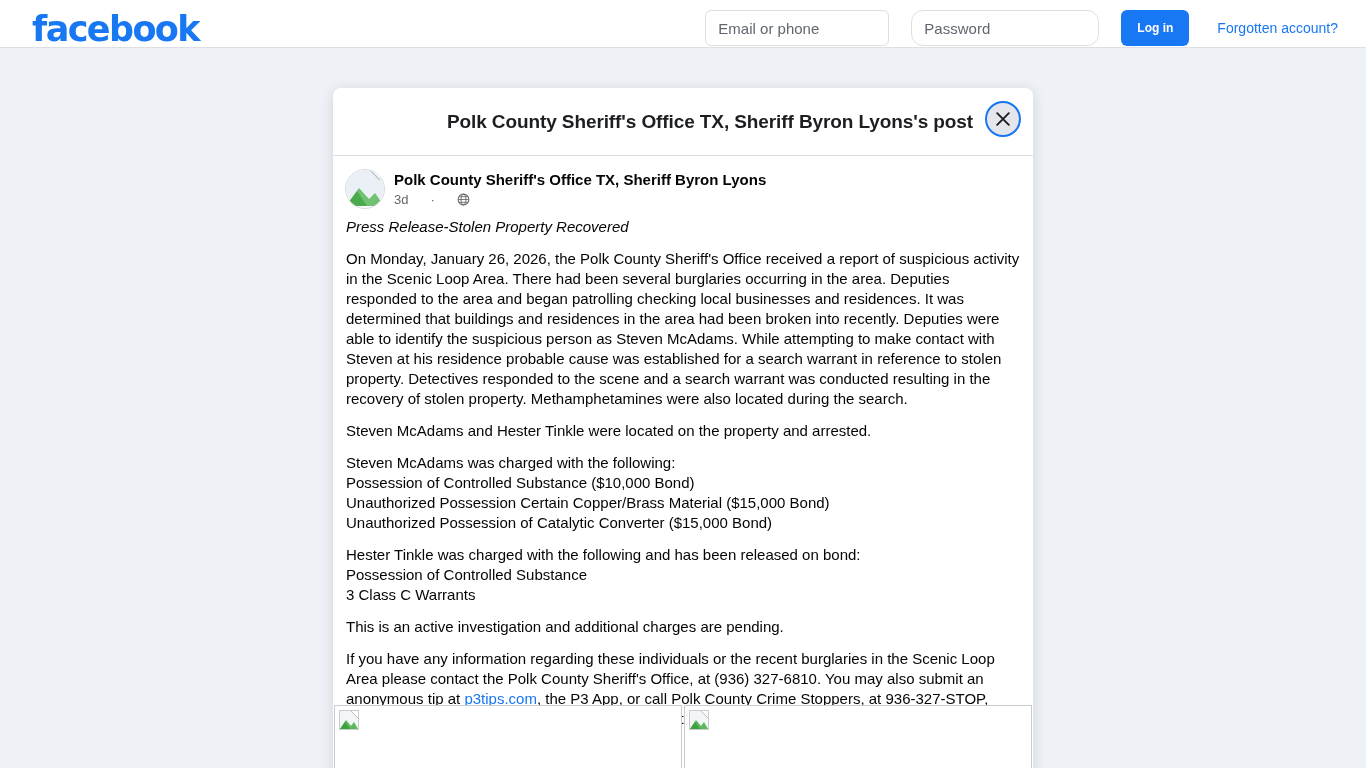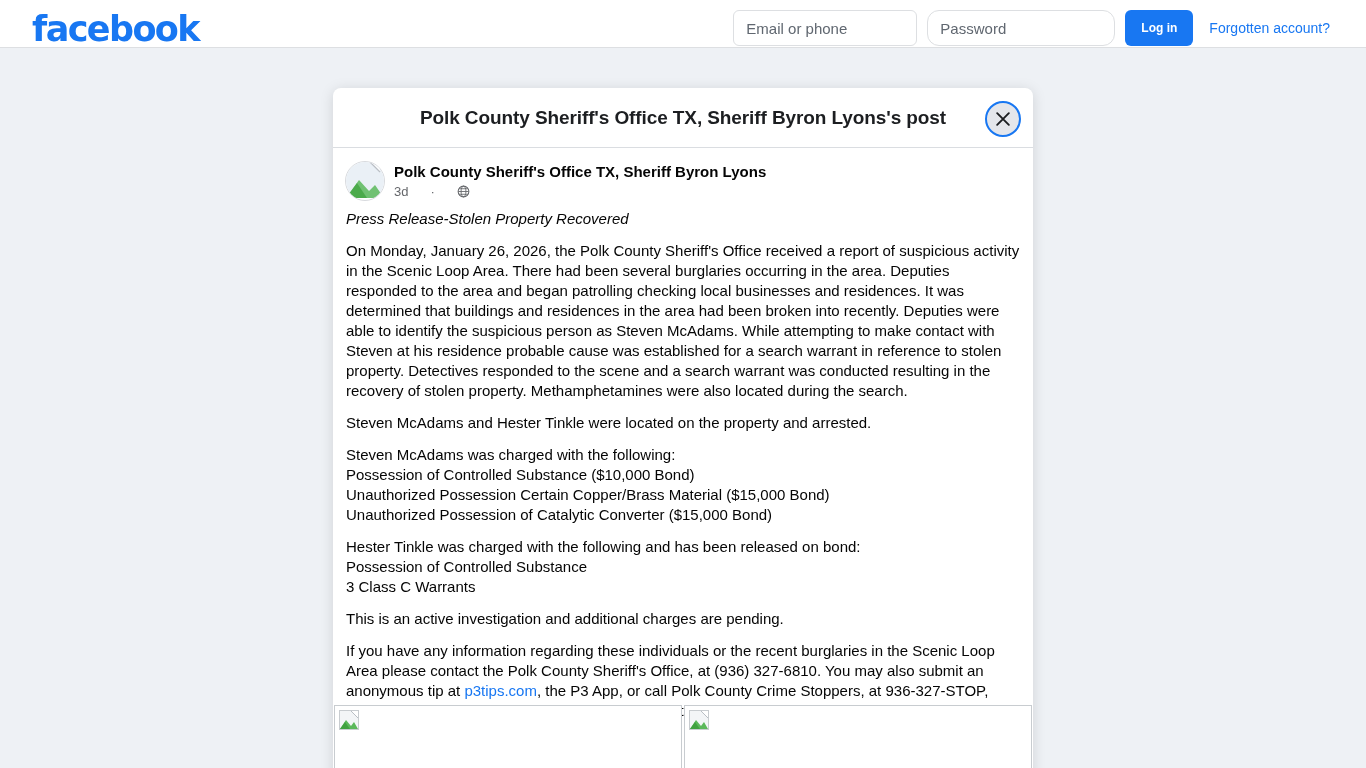--- a/index.html
+++ b/index.html
@@ -30,25 +30,25 @@
     font-size: 35px;
     font-weight: bold;
     letter-spacing: -1.6px;
     color: #1877f2;
     line-height: 40px;
     user-select: none;
   }
 
   .login-area {
     position: absolute;
-    right: 36px; top: 0;
+    right: 28px; top: 0;
     height: 56px;
     display: flex;
     align-items: center;
-    gap: 10px;
+    gap: 22px;
   }
   .login-field {
     height: 36px;
     border: 1px solid #dddfe2;
     border-radius: 6px;
     background: #ffffff;
     font-size: 15px;
     font-family: "Liberation Sans", sans-serif;
     color: #1d2129;
     padding: 0 12px;
@@ -87,25 +87,25 @@
     top: 88px;
     width: 700px;
     height: 690px;
     background: #ffffff;
     border-radius: 8px 8px 0 0;
     box-shadow: 0 2px 14px rgba(0,0,0,0.13);
     overflow: hidden;
   }
   .modal-header {
     position: relative;
-    height: 60px;
+    height: 68px;
     border-bottom: 1px solid #dadde1;
     display: flex;
     align-items: center;
-    justify-content: center;
+    justify-content: flex-end;
   }
   .modal-title {
     font-size: 19px;
     font-weight: bold;
     color: #1c1e21;
     letter-spacing: -0.1px;
     text-align: center;
     padding: 0 60px;
   }
   .close-btn {

